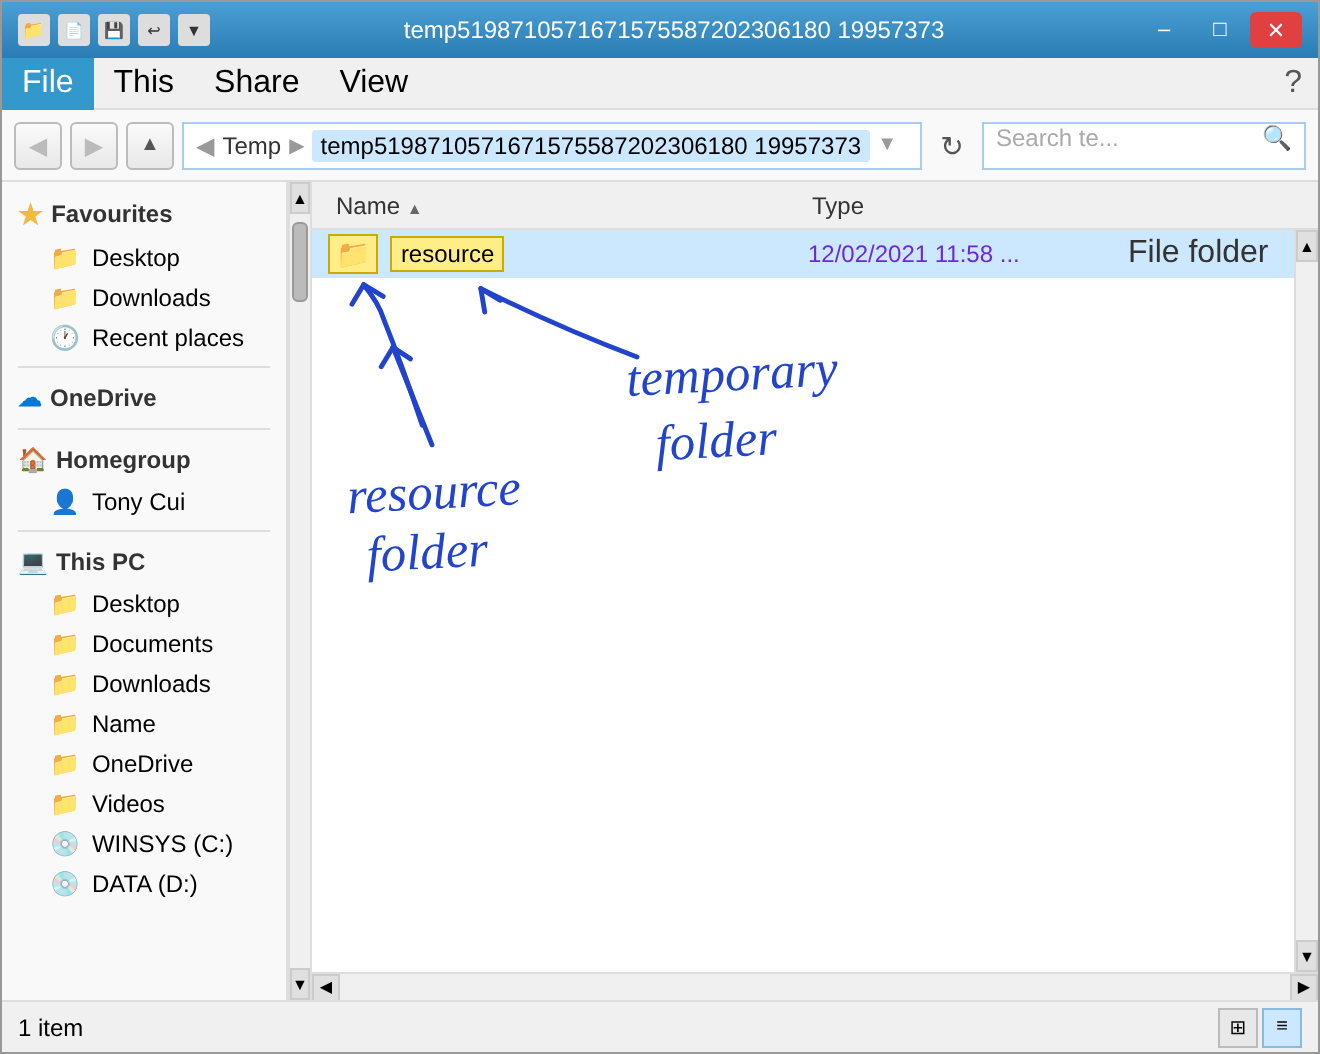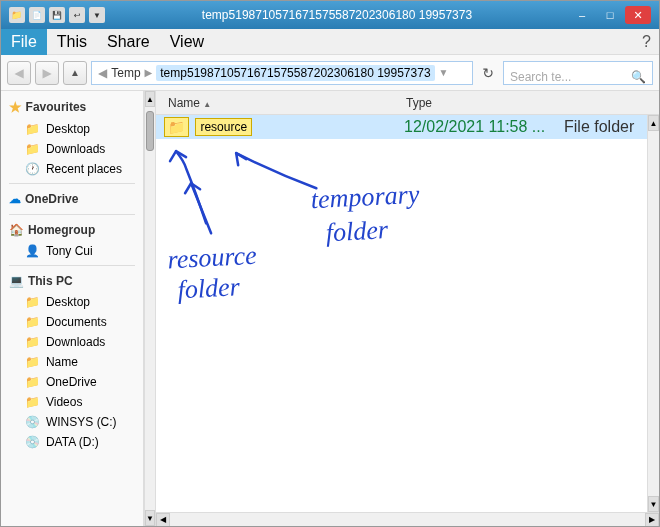--- a/index.html
+++ b/index.html
@@ -23,21 +23,21 @@
 
     
     .address-bar { background: #f9f9f9; height: 36px; display: flex; align-items: center; padding: 0 6px; gap: 4px; border-bottom: 1px solid #ddd; }
     .nav-btn { width: 24px; height: 24px; border: 1px solid #bbb; background: linear-gradient(to bottom, #fafafa, #e8e8e8); border-radius: 3px; cursor: pointer; display: flex; align-items: center; justify-content: center; font-size: 12px; color: #555; }
     .nav-btn.disabled { color: #bbb; cursor: default; }
     .address-path { flex: 1; height: 24px; border: 1px solid #aaccee; background: white; display: flex; align-items: center; padding: 0 6px; font-size: 12px; gap: 4px; }
     .path-segment { color: #333; }
     .path-arrow { color: #999; font-size: 10px; }
     .path-active { background: #cce8ff; padding: 1px 4px; border-radius: 2px; }
     .refresh-btn { width: 22px; height: 22px; display: flex; align-items: center; justify-content: center; cursor: pointer; font-size: 14px; color: #555; }
-    .search-box { height: 24px; width: 150px; border: 1px solid #aaccee; background: white; display: flex; align-items: flex-end; padding: 0 6px; gap: 4px; font-size: 12px; color: #aaa; }
+    .search-box { height: 24px; width: 162px; border: 1px solid #aaccee; background: white; display: flex; align-items: flex-start; padding: 0 6px; gap: 4px; font-size: 12px; color: #aaa; }
 
     
     .content-area { display: flex; flex: 1; overflow: hidden; }
 
     
     .sidebar { width: 155px; background: #f9f9f9; border-right: 1px solid #ddd; overflow-y: auto; padding: 4px 0; flex-shrink: 0; }
     .sidebar-section { margin-bottom: 2px; }
     .sidebar-header { padding: 4px 8px; font-weight: bold; font-size: 12px; color: #333; display: flex; align-items: center; gap: 4px; cursor: pointer; }
     .sidebar-item { padding: 3px 8px 3px 24px; display: flex; align-items: center; gap: 6px; cursor: pointer; font-size: 12px; }
     .star-icon { color: #f4b942; font-size: 14px; }
@@ -53,21 +53,21 @@
     .column-header { background: #f0f0f0; height: 24px; display: flex; align-items: center; border-bottom: 1px solid #ddd; padding: 0 4px; font-size: 12px; color: #333; gap: 2px; }
     .col-name { width: 240px; padding: 0 8px; cursor: pointer; }
     .col-modified { width: 160px; padding: 0 4px; cursor: pointer; }
     .col-type { flex: 1; padding: 0 4px; cursor: pointer; }
     .col-sort { font-size: 8px; color: #666; }
 
     .file-list { flex: 1; overflow-y: auto; position: relative; background: white; }
     .file-row { display: flex; align-items: center; height: 24px; padding: 0 4px; }
     .file-row.selected { background: #cce8ff; }
     .file-cell-name { width: 240px; padding: 0 4px; display: flex; align-items: center; gap: 6px; font-size: 12px; }
-    .file-cell-modified { width: 160px; padding: 0 4px; font-size: 16px; color: #15803d; }
+    .file-cell-modified { width: 160px; padding: 0 4px; font-size: 12px; color: #6d28d9; }
     .file-cell-type { flex: 1; padding: 0 4px; font-size: 16px; color: #333; }
 
     
     .status-bar { height: 26px; background: #f0f0f0; border-top: 1px solid #ddd; display: flex; align-items: center; padding: 0 8px; gap: 8px; }
     .view-icons { display: flex; gap: 2px; }
     .view-icon { width: 20px; height: 20px; border: 1px solid #bbb; background: #e8e8e8; display: flex; align-items: center; justify-content: center; cursor: pointer; font-size: 10px; }
     .view-icon.active { background: #cce8ff; border-color: #88bbdd; }
 
     .scrollbar-v { width: 12px; background: #f0f0f0; border-left: 1px solid #ddd; display: flex; flex-direction: column; }
     .scroll-btn { height: 16px; background: #e0e0e0; border: 1px solid #ccc; display: flex; align-items: center; justify-content: center; font-size: 8px; cursor: pointer; }
@@ -284,14 +284,22 @@
 
       <div class="hscrollbar">
         <div class="hscroll-left">◀</div>
         <div class="hscroll-track"></div>
         <div class="hscroll-right">▶</div>
       </div>
 
     </div>
   </div>
 
+  <div class="status-bar">
+    <span>1 item</span>
+    <div style="flex:1;"></div>
+    <div class="view-icons">
+      <div class="view-icon" title="Large icons">⊞</div>
+      <div class="view-icon active" title="Details">≡</div>
+    </div>
+  </div>
 
 </div>
 
 </body></html>

